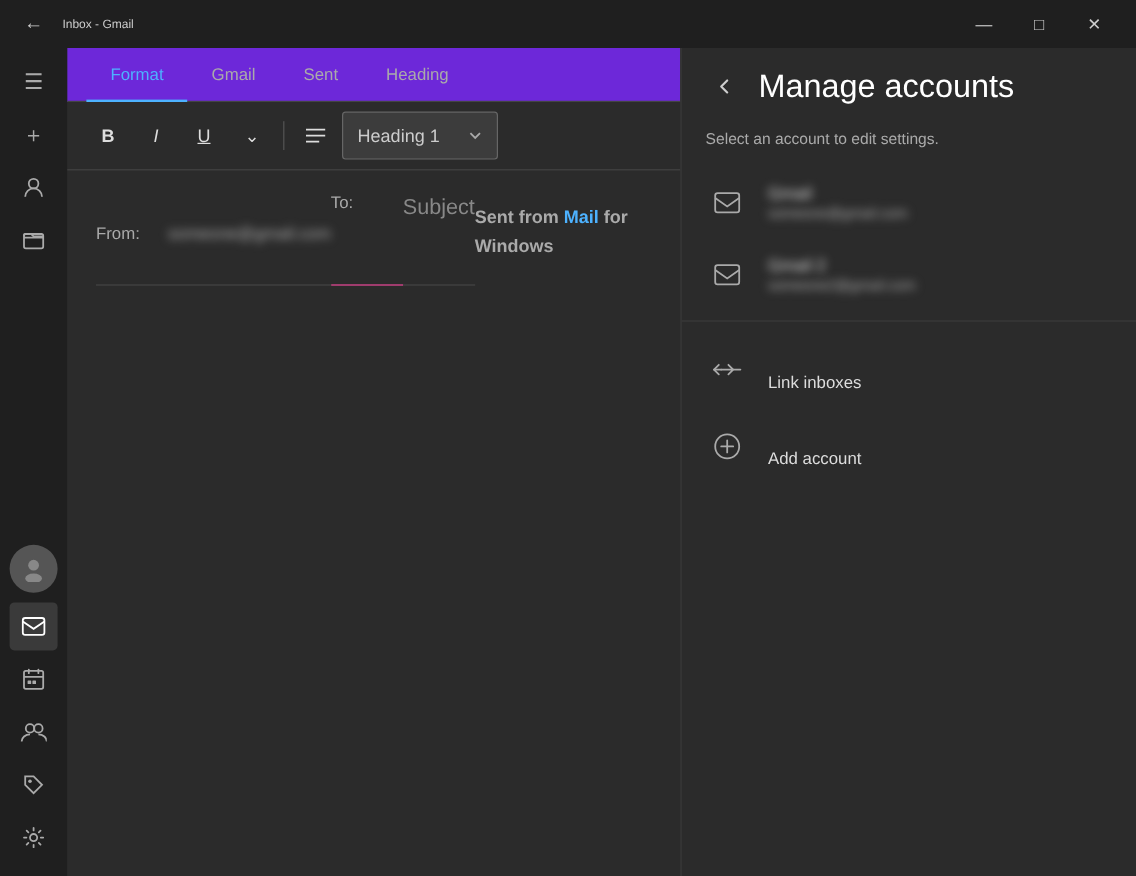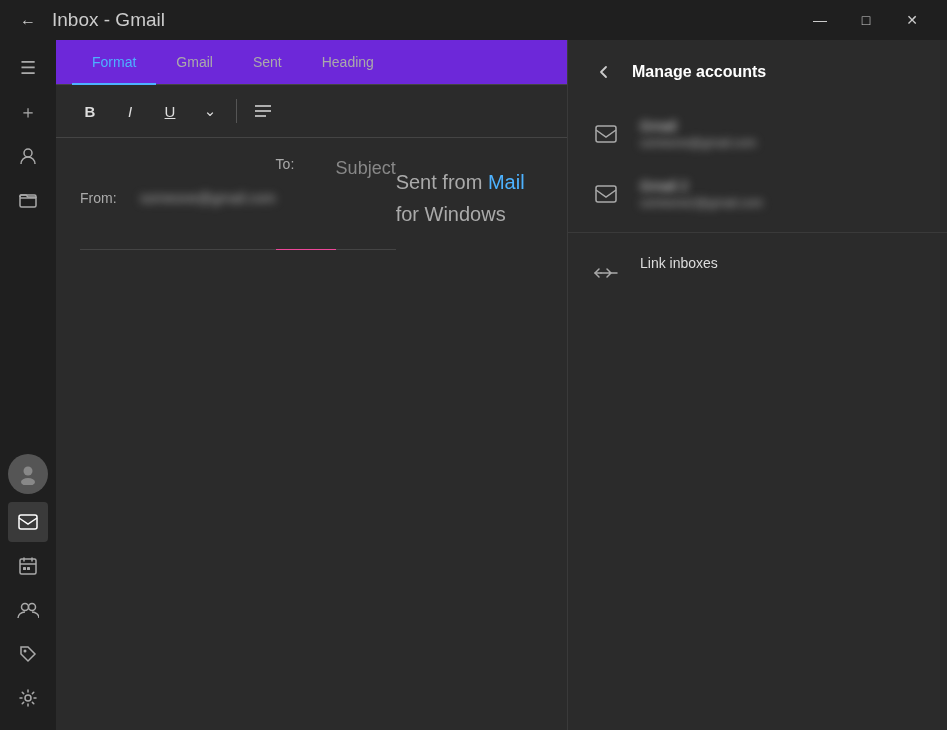--- a/index.html
+++ b/index.html
@@ -29,21 +29,21 @@
       display: flex;
       align-items: center;
       justify-content: center;
       cursor: pointer;
       color: #ccc;
       font-size: 16px;
       margin-right: 8px;
     }
     .title-bar-title {
       flex: 1;
-      font-size: 19px;
+      font-size: 10px;
       color: #ccc;
     }
     .title-bar-controls {
       display: flex;
       gap: 0;
     }
     .title-bar-btn {
       width: 46px;
       height: 32px;
       display: flex;
@@ -212,22 +212,23 @@
     }
     .email-field-subject {
       padding: 12px 0;
       border-bottom: 1px solid #444;
       color: #888;
       font-size: 18px;
     }
     .email-body {
       padding: 20px 0;
       color: #aaa;
-      font-size: 20px;
+      font-size: 15px;
       line-height: 1.6;
+      font-weight: bold;
     }
     .email-body a {
       color: #4db2ff;
       text-decoration: none;
     }
 
     
     .accounts-panel {
       width: 380px;
       background: #2b2b2b;
@@ -246,22 +247,22 @@
       width: 32px;
       height: 32px;
       display: flex;
       align-items: center;
       justify-content: center;
       cursor: pointer;
       color: #ccc;
       font-size: 16px;
     }
     .accounts-title {
-      font-size: 16px;
-      font-weight: 700;
+      font-size: 27px;
+      font-weight: 400;
       color: #fff;
     }
     .accounts-subtitle {
       padding: 4px 20px 16px 20px;
       color: #aaa;
       font-size: 13px;
     }
     .account-item {
       display: flex;
       align-items: center;
@@ -293,21 +294,21 @@
       color: #aaa;
       filter: blur(4px);
     }
     .accounts-divider {
       height: 1px;
       background: #3a3a3a;
       margin: 8px 0;
     }
     .accounts-action {
       display: flex;
-      align-items: flex-start;
+      align-items: flex-end;
       padding: 14px 20px;
       gap: 16px;
       cursor: pointer;
     }
     .accounts-action-icon {
       width: 36px;
       height: 36px;
       display: flex;
       align-items: center;
       justify-content: center;
@@ -417,20 +418,26 @@
       <button class="fmt-btn underline">U</button>
       <button class="fmt-btn">⌄</button>
       <div class="fmt-divider"></div>
       <button class="fmt-btn">
         <svg width="18" height="18" viewBox="0 0 18 18" fill="none">
           <line x1="1" y1="4" x2="17" y2="4" stroke="#ddd" stroke-width="1.5"></line>
           <line x1="1" y1="9" x2="17" y2="9" stroke="#ddd" stroke-width="1.5"></line>
           <line x1="1" y1="14" x2="12" y2="14" stroke="#ddd" stroke-width="1.5"></line>
         </svg>
       </button>
+      <div class="heading-dropdown">
+        <span style="flex:1;color:#ccc;font-size:15px;">Heading 1</span>
+        <svg width="12" height="12" viewBox="0 0 12 12" fill="none">
+          <path d="M2 4l4 4 4-4" stroke="#aaa" stroke-width="1.5"></path>
+        </svg>
+      </div>
     </div>
 
     <div class="email-form">
       <div class="email-field">
         <span class="email-field-label">From:</span>
         <span class="email-field-value">someone@gmail.com</span>
       </div>
       <div class="email-field-to">
         <span class="email-field-label">To:</span>
       </div>
@@ -445,20 +452,21 @@
 
   <div class="accounts-panel">
     <div class="accounts-header">
       <div class="accounts-back-btn">
         <svg width="16" height="16" viewBox="0 0 16 16" fill="none">
           <path d="M10 3L5 8l5 5" stroke="#ccc" stroke-width="1.8" stroke-linecap="round" stroke-linejoin="round"></path>
         </svg>
       </div>
       <span class="accounts-title">Manage accounts</span>
     </div>
+    <div class="accounts-subtitle">Select an account to edit settings.</div>
 
     <div class="account-item">
       <div class="account-icon">
         <svg width="24" height="24" viewBox="0 0 24 24" fill="none">
           <rect x="2" y="4" width="20" height="16" rx="2" stroke="#aaa" stroke-width="1.5"></rect>
           <path d="M2 8l10 7 10-7" stroke="#aaa" stroke-width="1.5"></path>
         </svg>
       </div>
       <div class="account-info">
         <span class="account-name">Gmail</span>
@@ -486,15 +494,24 @@
         <svg width="26" height="26" viewBox="0 0 26 26" fill="none">
           <path d="M8 13h10M14 9l4 4-4 4" stroke="#aaa" stroke-width="1.5" stroke-linecap="round" stroke-linejoin="round"></path>
           <path d="M6 9l-4 4 4 4" stroke="#aaa" stroke-width="1.5" stroke-linecap="round" stroke-linejoin="round"></path>
           <path d="M2 13h6" stroke="#aaa" stroke-width="1.5" stroke-linecap="round"></path>
           <path d="M18 13h6" stroke="#aaa" stroke-width="1.5" stroke-linecap="round"></path>
         </svg>
       </div>
       <span class="accounts-action-label">Link inboxes</span>
     </div>
 
+    <div class="accounts-action">
+      <div class="accounts-action-icon">
+        <svg width="26" height="26" viewBox="0 0 26 26" fill="none">
+          <circle cx="13" cy="13" r="10" stroke="#aaa" stroke-width="1.5"></circle>
+          <path d="M13 8v10M8 13h10" stroke="#aaa" stroke-width="1.5" stroke-linecap="round"></path>
+        </svg>
+      </div>
+      <span class="accounts-action-label">Add account</span>
+    </div>
   </div>
 
 </div>
 
 </body></html>

